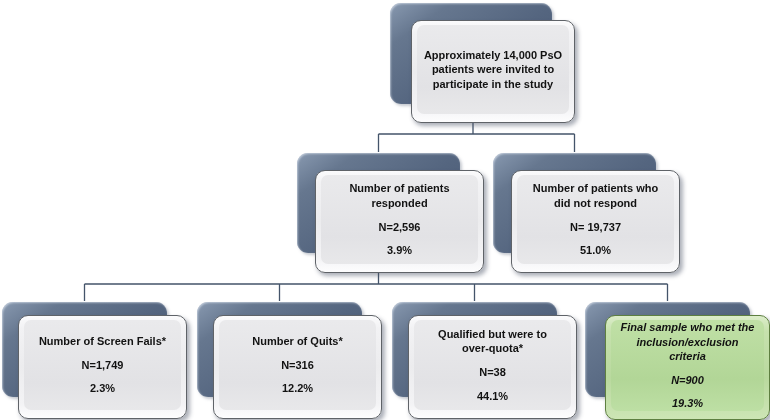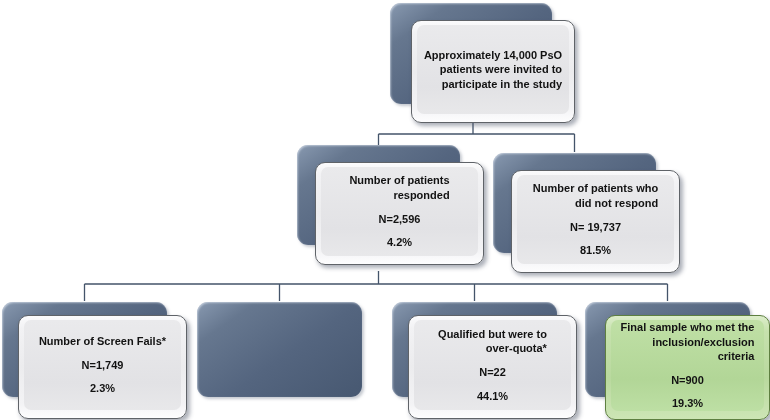--- a/index.html
+++ b/index.html
@@ -29,21 +29,20 @@
   .front.green {
     border-color:#5e7f41;
     background:linear-gradient(180deg,#dcedca 0%,#c6e1ad 15%,#b9d99e 60%,#cde5b5 100%);
   }
   .front.green .panel {
     background:linear-gradient(180deg,#c0e0a6 0%,#b2d697 65%,#bddfa4 100%);
   }
   .title, .nval, .pct {
     font-weight:bold; color:#121212; font-size:11px; line-height:1.32;
     white-space:pre-line;
-    text-align:right;
   }
   .nval { margin-top:9px; }
   .pct  { margin-top:9px; }
 </style>
 </head>
 <body>
 
 <div class="canvas">
 
   <svg class="connectors" viewBox="0 0 770 420" xmlns="http://www.w3.org/2000/svg">
@@ -55,72 +54,79 @@
     <div class="back" style="left:0; top:0; width:162px; height:101px;"></div>
     <div class="front" style="left:21px; top:17px; width:162px; height:101px;">
       <div class="panel">
         <div class="title">Approximately 14,000 PsO
 patients were invited to
 participate in the study</div>
       </div>
     </div>
   </div>
 
-  <div class="node" style="left:297px; top:145px; width:162px; height:119px;border-radius:32px;">
+  <div class="node" style="left:297px; top:153px; width:162px; height:119px;border-radius:32px;">
     <div class="back" style="left:0; top:0; width:163px; height:100px;"></div>
     <div class="front" style="left:18px; top:17px; width:167px; height:101px;">
       <div class="panel">
         <div class="title">Number of patients
 responded</div>
         <div class="nval">N=2,596</div>
-        <div class="pct">4.2%</div>
+        <div class="pct">3.9%</div>
       </div>
     </div>
   </div>
 
   <div class="node" style="left:493px; top:153px; width:187px; height:119px;border-radius:25px;">
     <div class="back" style="left:0; top:0; width:163px; height:100px;"></div>
     <div class="front" style="left:18px; top:17px; width:167px; height:101px;">
       <div class="panel">
         <div class="title">Number of patients who
 did not respond</div>
         <div class="nval">N= 19,737</div>
-        <div class="pct">81.5%</div>
+        <div class="pct">51.0%</div>
       </div>
     </div>
   </div>
 
   <div class="node" style="left:2px; top:302px; width:160px; height:116px;">
     <div class="back" style="left:0; top:0; width:165px; height:95px;"></div>
     <div class="front" style="left:16px; top:13px; width:167px; height:102px;">
       <div class="panel">
         <div class="title">Number of Screen Fails*</div>
         <div class="nval">N=1,749</div>
         <div class="pct">2.3%</div>
       </div>
     </div>
   </div>
 
   <div class="node" style="left:197px; top:302px; width:186px; height:116px;">
     <div class="back" style="left:0; top:0; width:165px; height:95px;"></div>
+    <div class="front" style="left:16px; top:13px; width:167px; height:102px;">
+      <div class="panel">
+        <div class="title">Number of Quits*</div>
+        <div class="nval">N=316</div>
+        <div class="pct">12.2%</div>
+      </div>
+    </div>
   </div>
 
   <div class="node" style="left:392px; top:302px; width:186px; height:116px;">
     <div class="back" style="left:0; top:0; width:165px; height:95px;"></div>
     <div class="front" style="left:16px; top:13px; width:167px; height:102px;">
       <div class="panel">
         <div class="title">Qualified but were to
 over-quota*</div>
-        <div class="nval">N=22</div>
+        <div class="nval">N=38</div>
         <div class="pct">44.1%</div>
       </div>
     </div>
   </div>
 
-  <div class="node" style="left:585px; top:302px; width:185px; height:116px;">
+  <div class="node" style="left:585px; top:302px; width:185px; height:116px;font-style:italic;">
     <div class="back" style="left:0; top:0; width:165px; height:95px;"></div>
     <div class="front green" style="left:20px; top:13px; width:163px; height:103px;">
       <div class="panel">
         <div class="title">Final sample who met the
 inclusion/exclusion
 criteria</div>
         <div class="nval">N=900</div>
         <div class="pct">19.3%</div>
       </div>
     </div>

